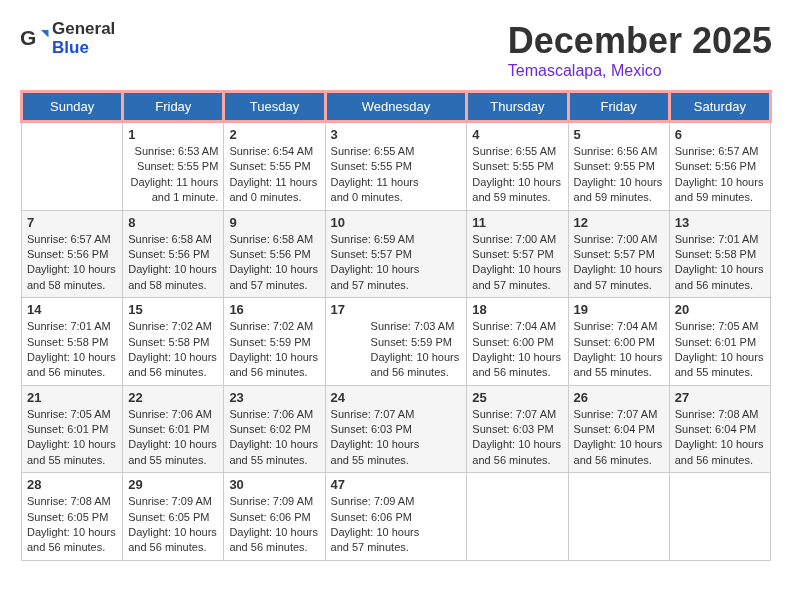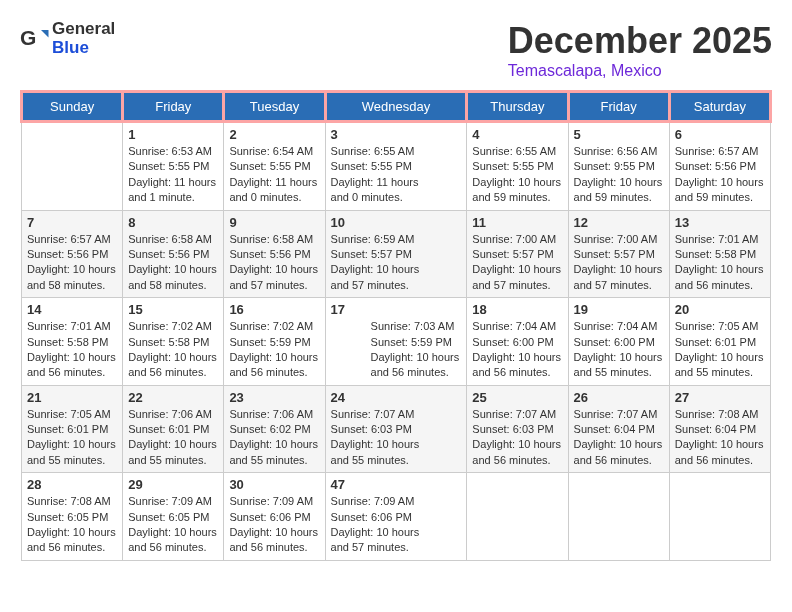--- a/index.html
+++ b/index.html
@@ -119,21 +119,21 @@
         <th>Thursday</th>
         <th>Friday</th>
         <th>Saturday</th>
       </tr>
   </thead>
   <tbody id="calendar-body">
   <tr>
         <td class="empty-cell"></td>
         <td>
           <span class="day-num">1</span>
-          <div class="cell-info" style="white-space: pre-line;">Sunrise: 6:53 AM
+          <div class="cell-info" style="white-space: pre-line; text-align: right;">Sunrise: 6:53 AM
 Sunset: 5:55 PM
 Daylight: 11 hours
 and 1 minute.</div>
         </td>
         <td>
           <span class="day-num">2</span>
           <div class="cell-info" style="white-space: pre-line;">Sunrise: 6:54 AM
 Sunset: 5:55 PM
 Daylight: 11 hours
 and 0 minutes.</div>

